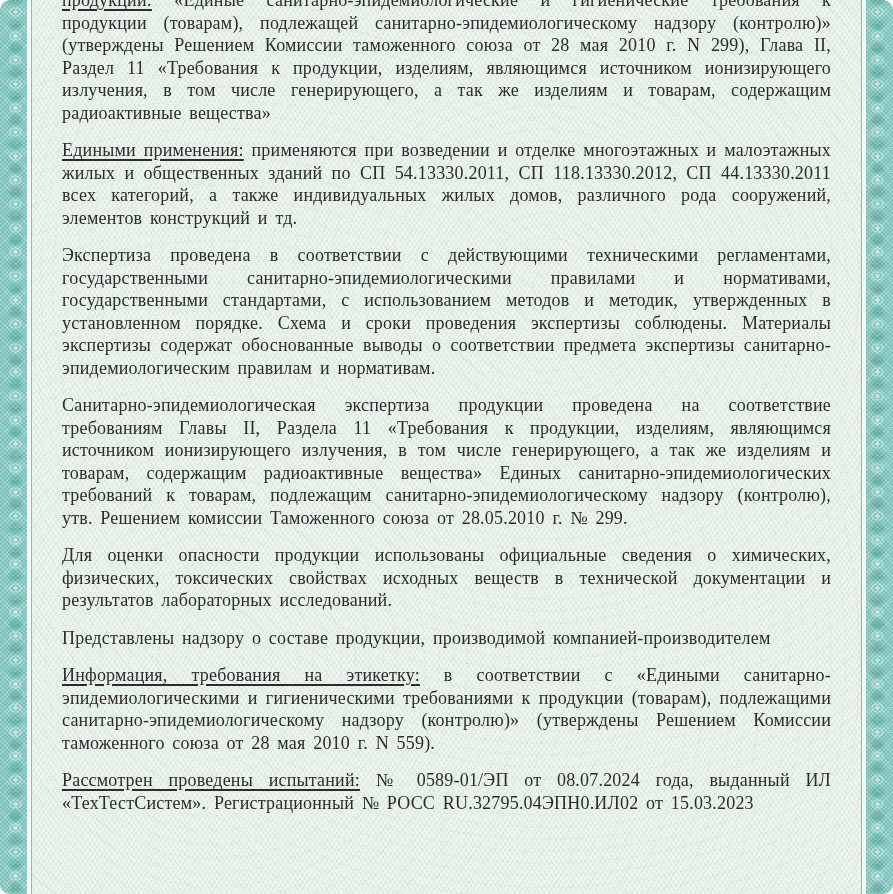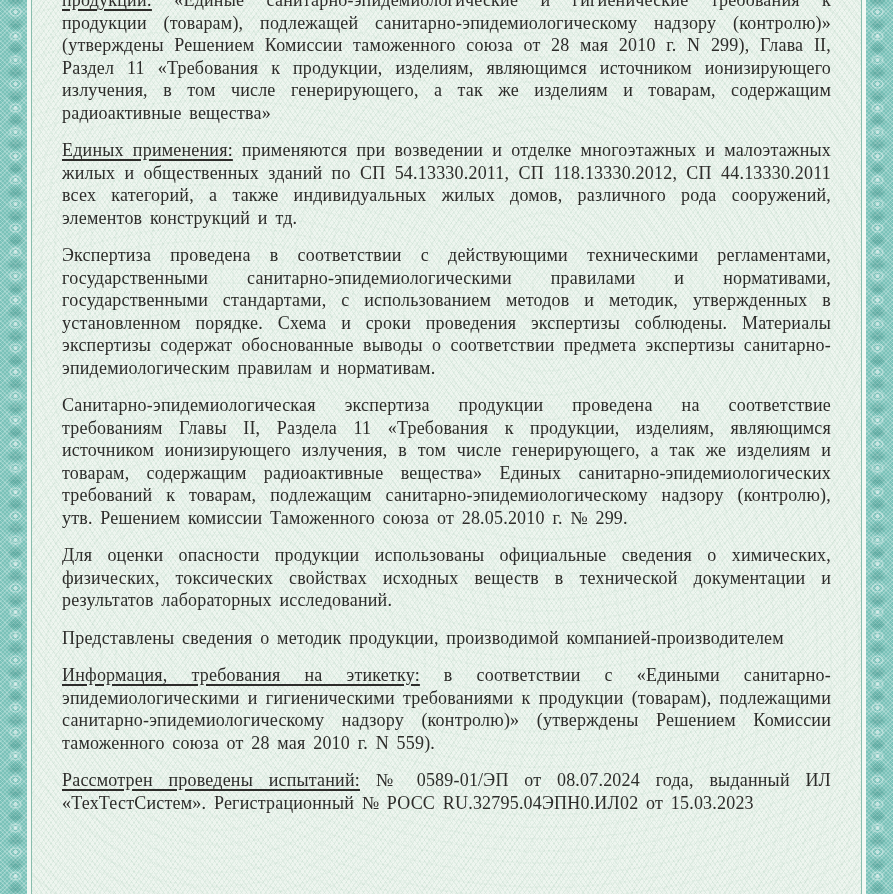--- a/index.html
+++ b/index.html
@@ -6,20 +6,21 @@
   body {
     width: 893px; height: 894px; overflow: hidden;
     font-family: "Liberation Serif", "DejaVu Serif", serif;
   }
   .page {
     position: relative;
     width: 893px; height: 894px;
     display: flex;
     overflow: hidden;
     background: #eef5ef;
+    border-radius: 10px;
   }
   
   .border-strip {
     flex: 0 0 31px;
     width: 31px;
     background-color: #7ac2b9;
     background-image:
       radial-gradient(circle at 50% 50%, rgba(255,255,255,.55) 1.5px, rgba(255,255,255,0) 2.5px),
       radial-gradient(ellipse 12px 9px at 50% 50%, rgba(255,255,255,0) 4px, rgba(255,255,255,.40) 5px, rgba(255,255,255,0) 7px),
       radial-gradient(ellipse 16px 12px at 50% 0%, rgba(38,125,115,.30) 4px, rgba(38,125,115,0) 9px),
@@ -63,23 +64,23 @@
   }
 </style>
 </head>
 <body>
 
 <div class="page">
   <div class="border-strip left"></div>
   <div class="content">
     <div id="paragraphs">
         <p class="para"><span class="lead">продукции:</span> <span>«Единые санитарно-эпидемиологические и гигиенические требования к продукции (товарам), подлежащей санитарно-эпидемиологическому надзору (контролю)» (утверждены Решением Комиссии таможенного союза от 28 мая 2010 г. N 299), Глава II, Раздел 11 «Требования к продукции, изделиям, являющимся источником ионизирующего излучения, в том числе генерирующего, а так же изделиям и товарам, содержащим радиоактивные вещества»</span></p>
-        <p class="para"><span class="lead">Единых применения:</span> <span>применяются при возведении и отделке многоэтажных и малоэтажных жилых и общественных зданий по СП 54.13330.2011, СП 118.13330.2012, СП 44.13330.2011 всех категорий, а также индивидуальных жилых домов, различного рода сооружений, элементов конструкций и тд.</span></p>
+        <p class="para"><span class="lead">Едиными применения:</span> <span>применяются при возведении и отделке многоэтажных и малоэтажных жилых и общественных зданий по СП 54.13330.2011, СП 118.13330.2012, СП 44.13330.2011 всех категорий, а также индивидуальных жилых домов, различного рода сооружений, элементов конструкций и тд.</span></p>
         <p class="para"><span>Экспертиза проведена в соответствии с действующими техническими регламентами, государственными санитарно-эпидемиологическими правилами и нормативами, государственными стандартами, с использованием методов и методик, утвержденных в установленном порядке. Схема и сроки проведения экспертизы соблюдены. Материалы экспертизы содержат обоснованные выводы о соответствии предмета экспертизы санитарно-эпидемиологическим правилам и нормативам.</span></p>
         <p class="para"><span>Санитарно-эпидемиологическая экспертиза продукции проведена на соответствие требованиям Главы II, Раздела 11 «Требования к продукции, изделиям, являющимся источником ионизирующего излучения, в том числе генерирующего, а так же изделиям и товарам, содержащим радиоактивные вещества» Единых санитарно-эпидемиологических требований к товарам, подлежащим санитарно-эпидемиологическому надзору (контролю), утв. Решением комиссии Таможенного союза от 28.05.2010 г. № 299.</span></p>
         <p class="para"><span>Для оценки опасности продукции использованы официальные сведения о химических, физических, токсических свойствах исходных веществ в технической документации и результатов лабораторных исследований.</span></p>
-        <p class="para"><span>Представлены сведения о методик продукции, производимой компанией-производителем</span></p>
+        <p class="para"><span>Представлены надзору о составе продукции, производимой компанией-производителем</span></p>
         <p class="para"><span class="lead">Информация, требования на этикетку:</span> <span>в соответствии с «Едиными санитарно-эпидемиологическими и гигиеническими требованиями к продукции (товарам), подлежащими санитарно-эпидемиологическому надзору (контролю)» (утверждены Решением Комиссии таможенного союза от 28 мая 2010 г. N 559).</span></p>
         <p class="para"><span class="lead">Рассмотрен проведены испытаний:</span> <span>№ 0589-01/ЭП от 08.07.2024 года, выданный ИЛ «ТехТестСистем». Регистрационный № РОСС RU.32795.04ЭПН0.ИЛ02 от 15.03.2023</span></p>
       </div>
   </div>
   <div class="border-strip right"></div>
 </div>
 
 </body></html>

